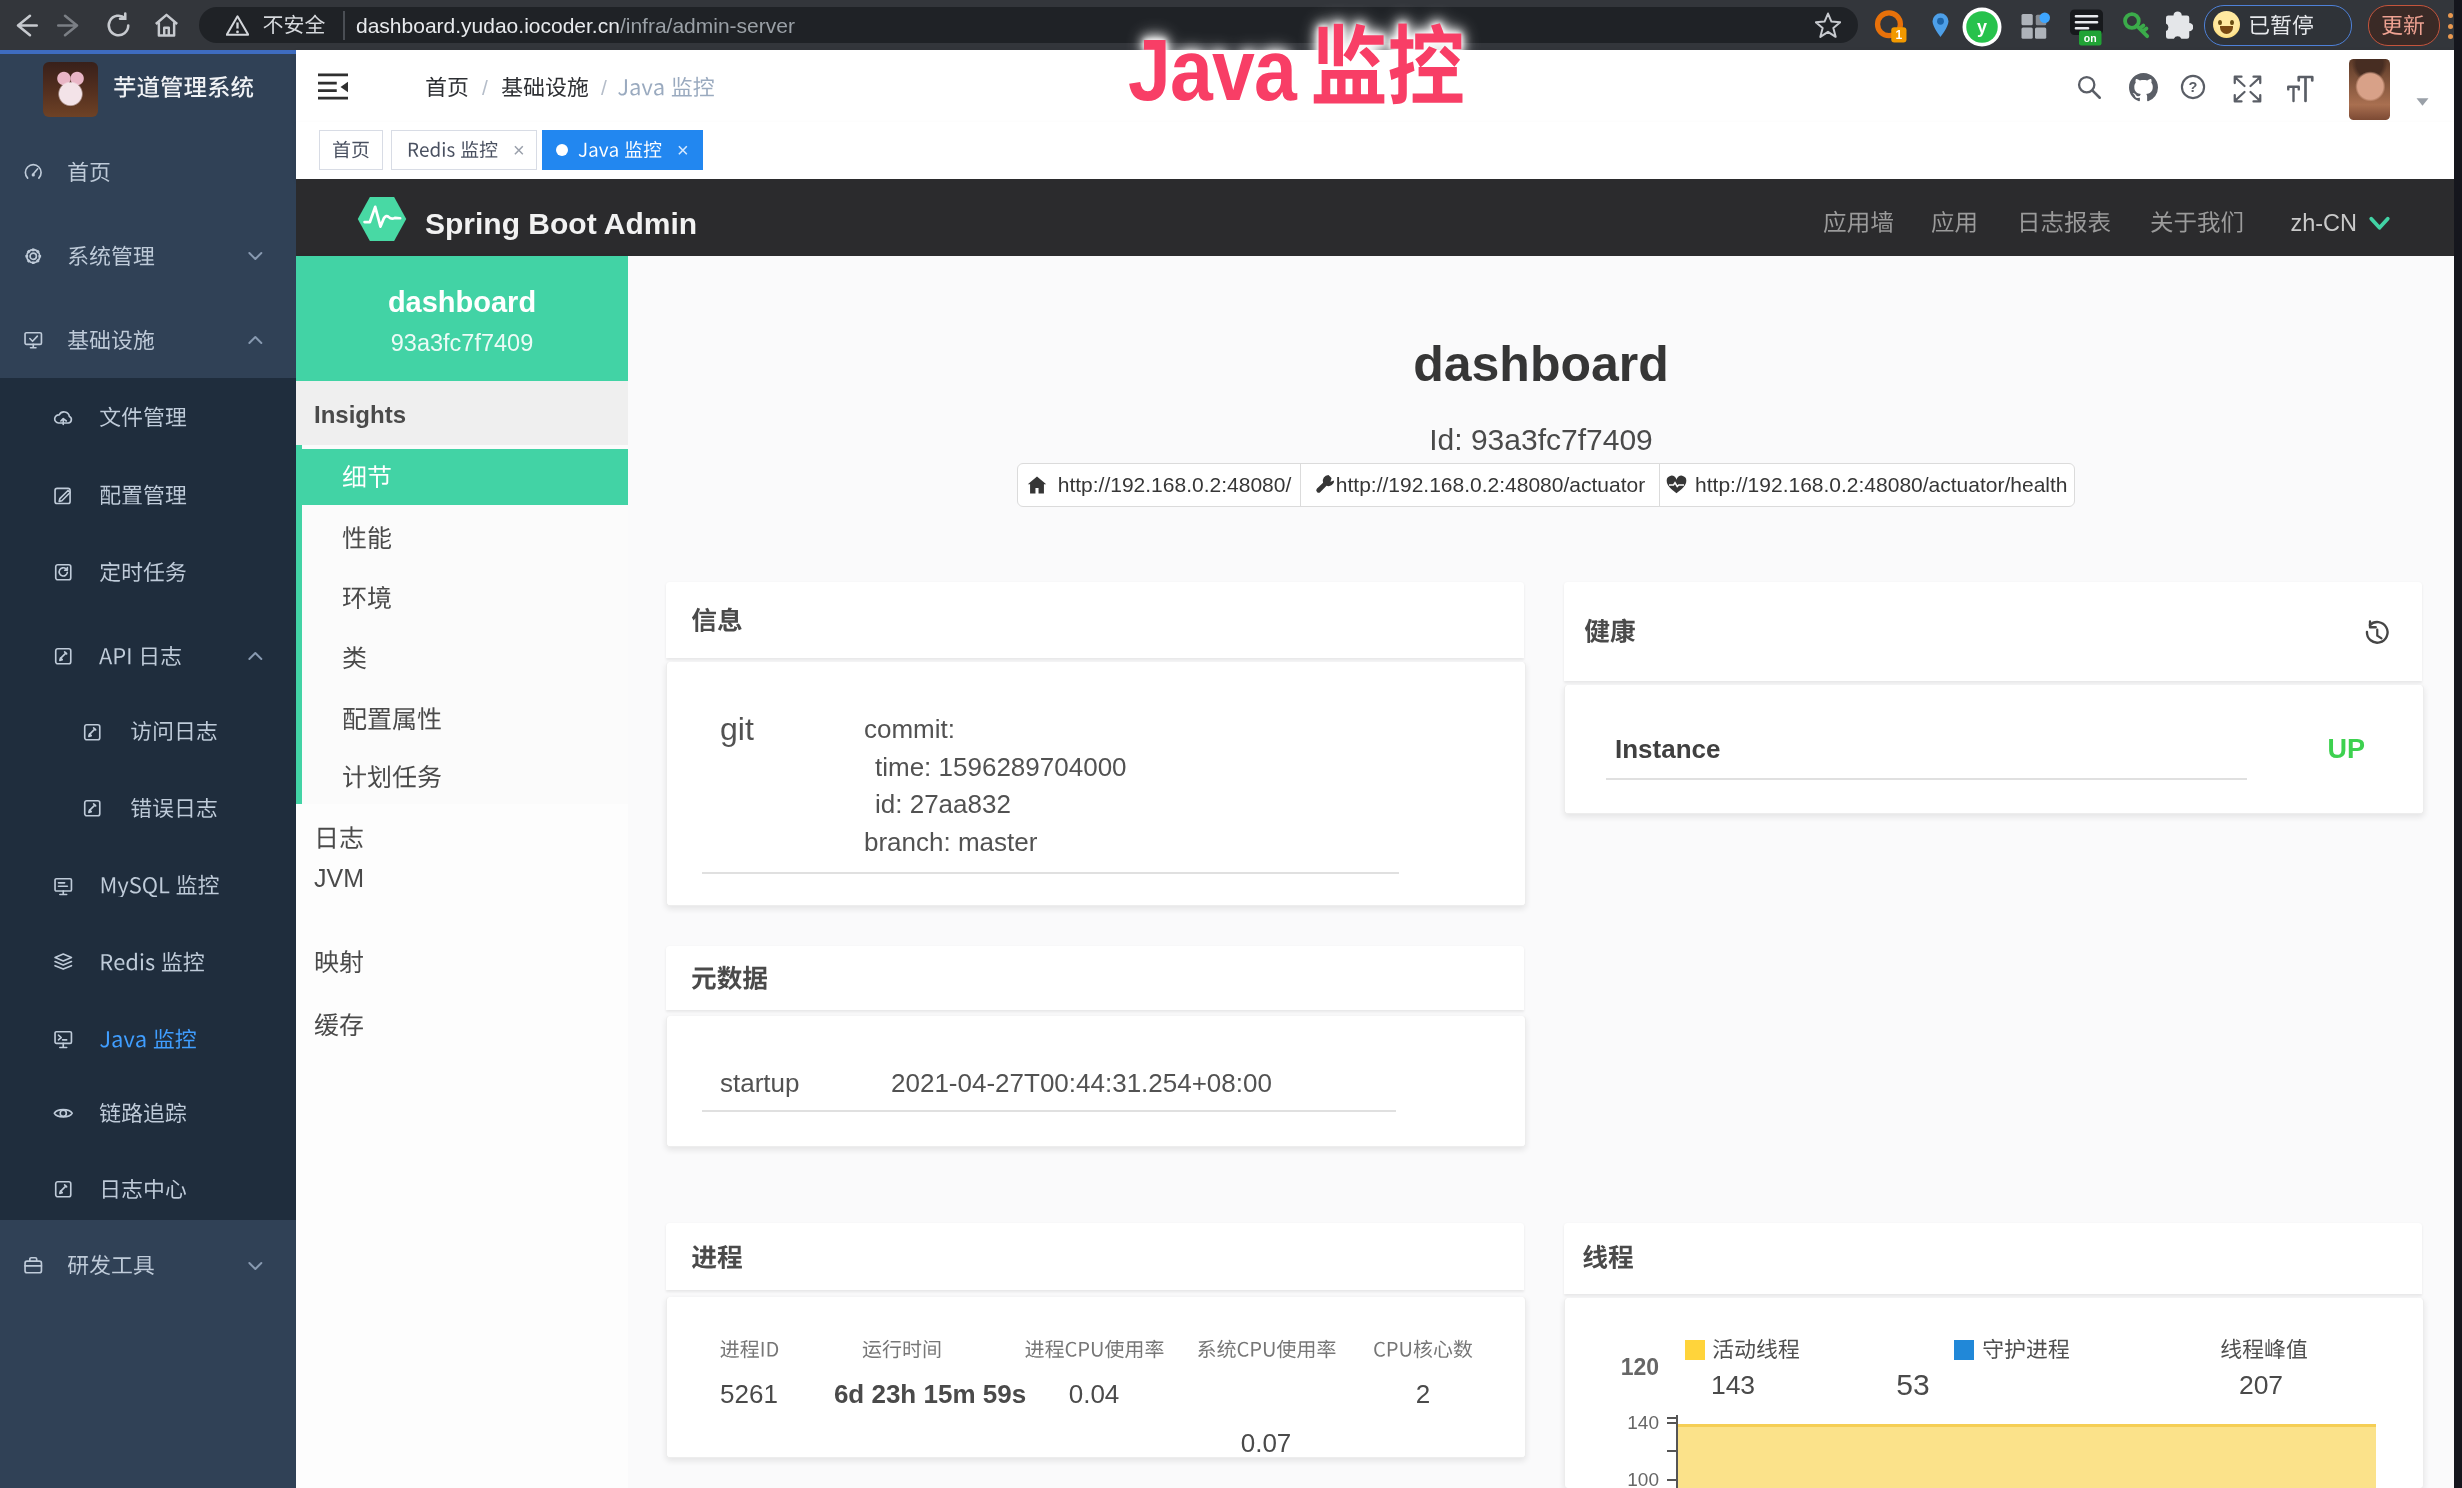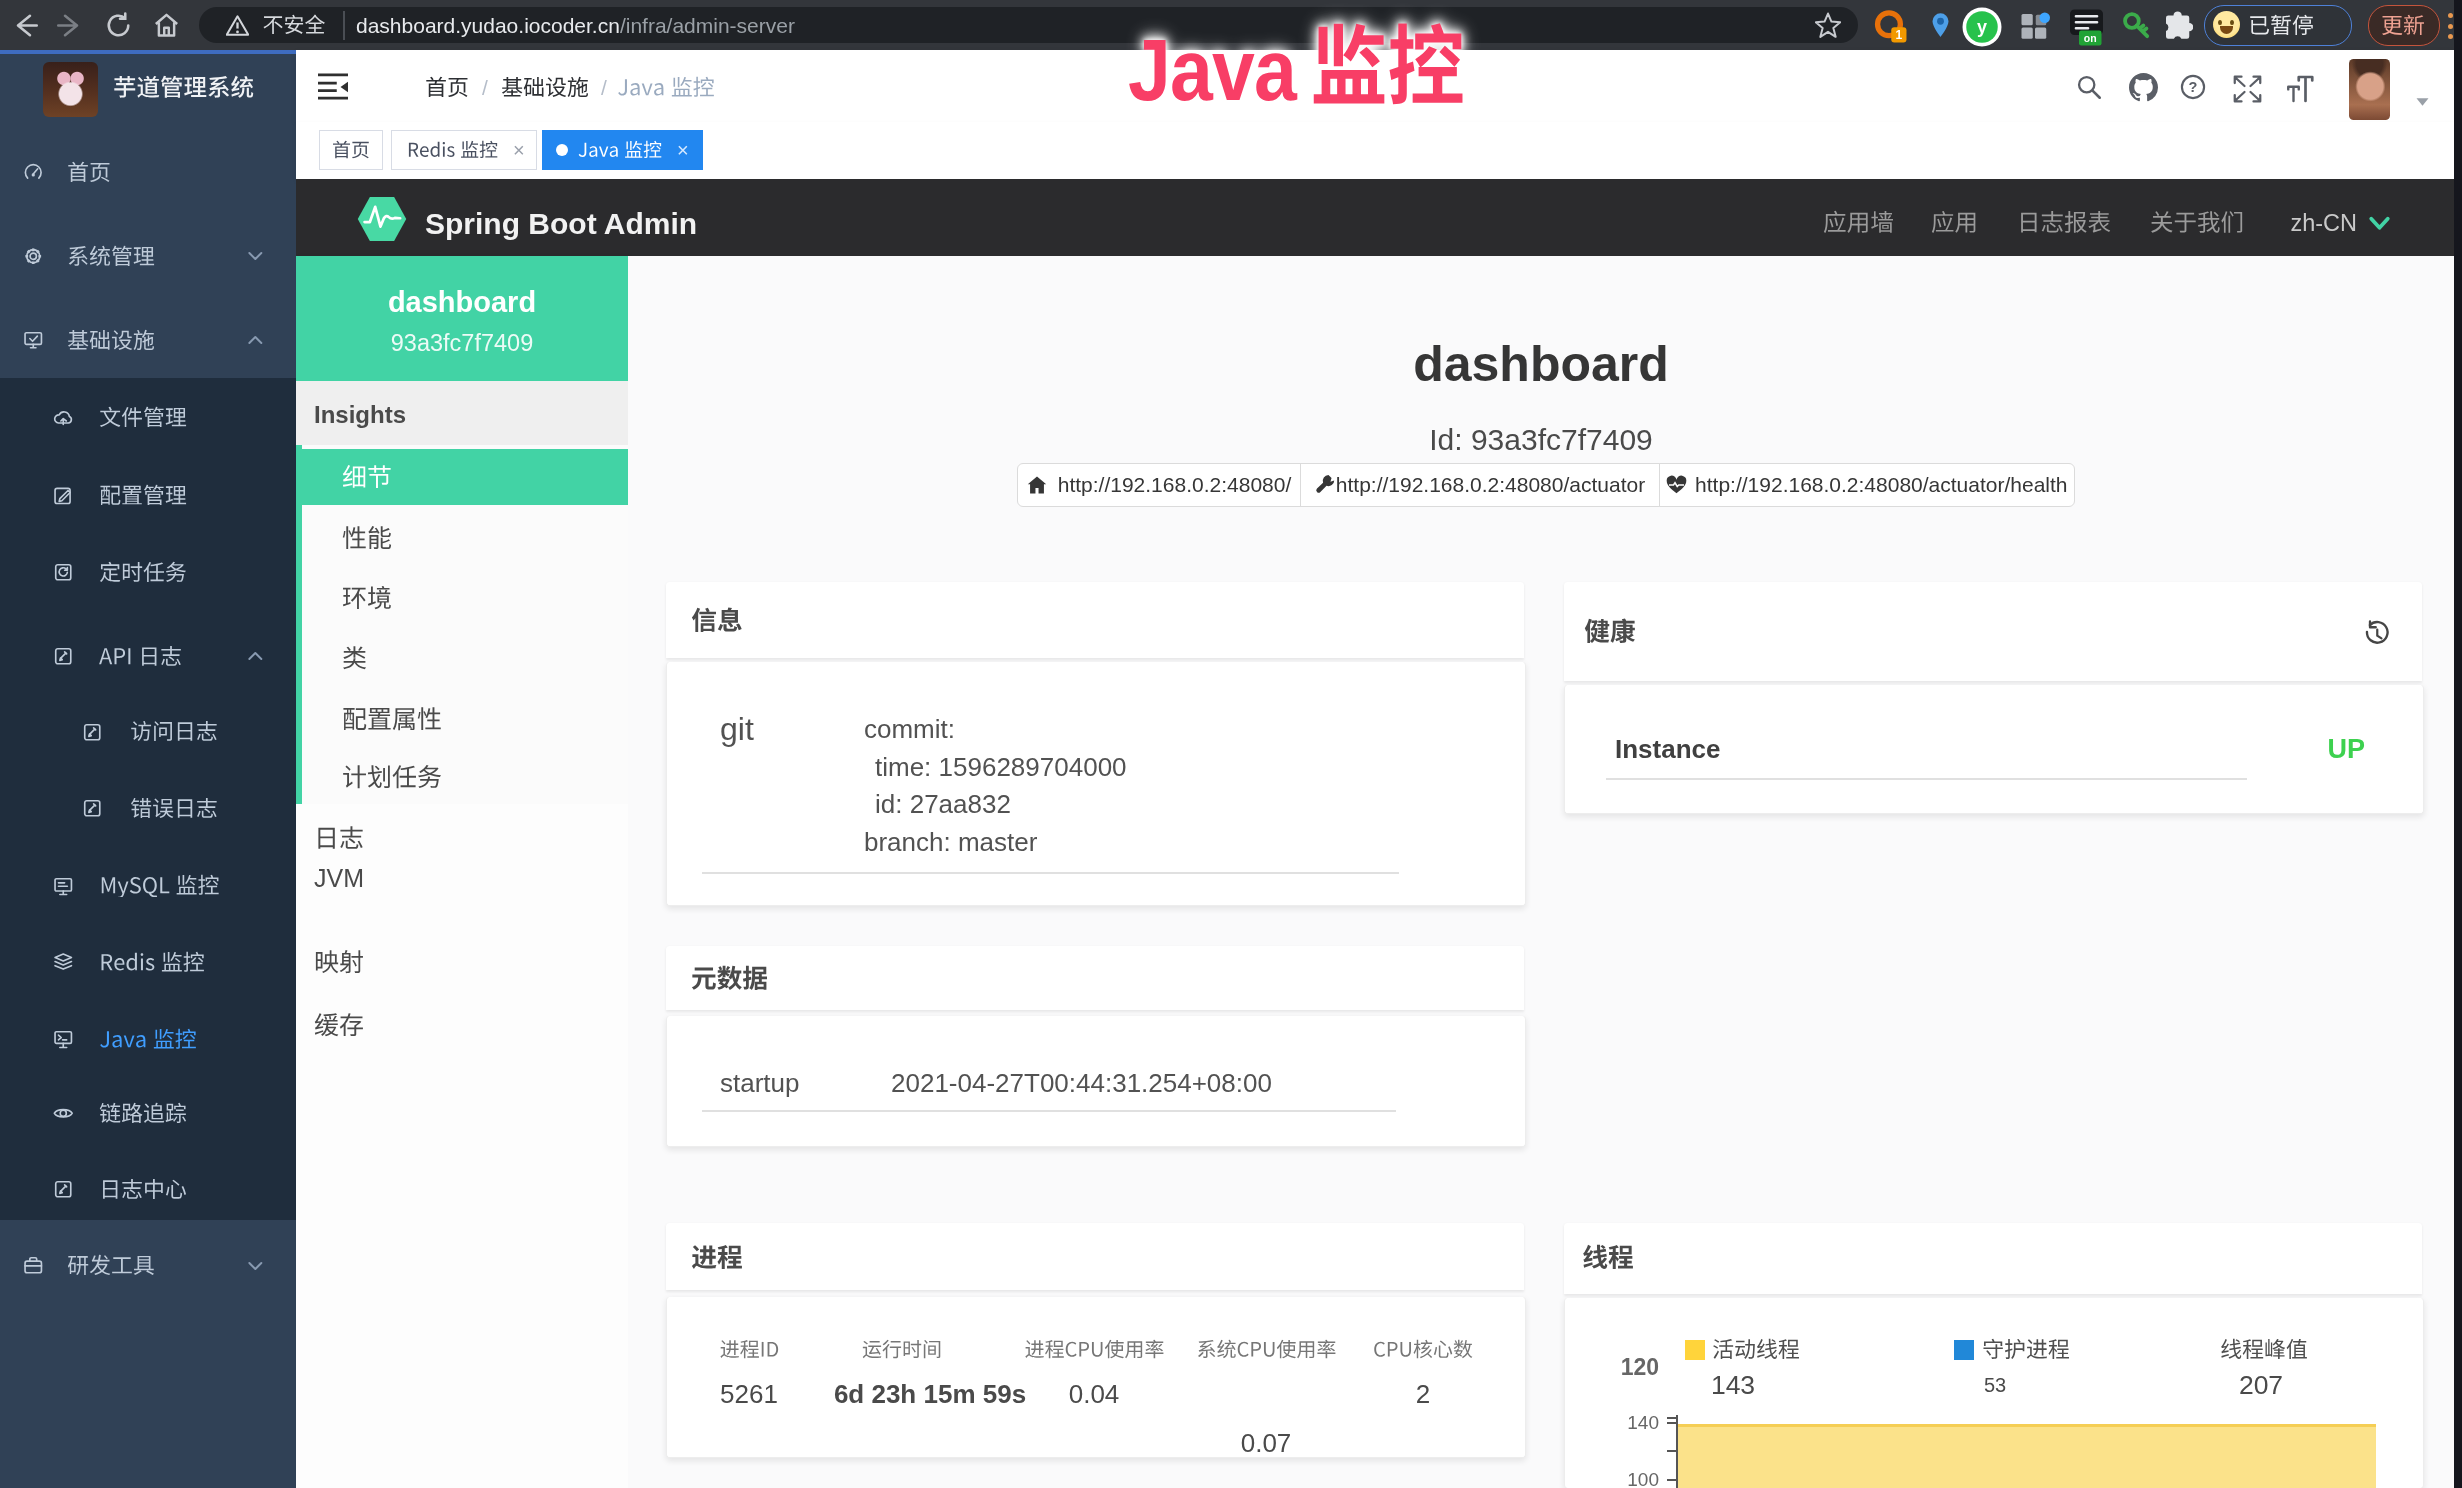--- a/index.html
+++ b/index.html
@@ -662,21 +662,21 @@
   </div>
 <div class="ab" style="left:2220px;top:1338px;color:#4f4f4f;">
     <svg class="" style="width:88px;height:23px;" viewBox="0 -880 4000 1050" fill="currentColor">
       <path transform="translate(0,0) scale(1,-1)" d="M54 54 70 -18C162 10 282 46 398 80L387 144C264 109 137 74 54 54ZM704 780C754 756 817 717 849 689L893 736C861 763 797 800 748 822ZM72 423C86 430 110 436 232 452C188 387 149 337 130 317C99 280 76 255 54 251C63 232 74 197 78 182C99 194 133 204 384 255C382 270 382 298 384 318L185 282C261 372 337 482 401 592L338 630C319 593 297 555 275 519L148 506C208 591 266 699 309 804L239 837C199 717 126 589 104 556C82 522 65 499 47 494C56 474 68 438 72 423ZM887 349C847 286 793 228 728 178C712 231 698 295 688 367L943 415L931 481L679 434C674 476 669 520 666 566L915 604L903 670L662 634C659 701 658 770 658 842H584C585 767 587 694 591 623L433 600L445 532L595 555C598 509 603 464 608 421L413 385L425 317L617 353C629 270 645 195 666 133C581 76 483 31 381 0C399 -17 418 -44 428 -62C522 -29 611 14 691 66C732 -24 786 -77 857 -77C926 -77 949 -44 963 68C946 75 922 91 907 108C902 19 892 -4 865 -4C821 -4 784 37 753 110C832 170 900 241 950 319Z"></path>
       <path transform="translate(1000,0) scale(1,-1)" d="M532 733H834V549H532ZM462 798V484H907V798ZM448 209V144H644V13H381V-53H963V13H718V144H919V209H718V330H941V396H425V330H644V209ZM361 826C287 792 155 763 43 744C52 728 62 703 65 687C112 693 162 702 212 712V558H49V488H202C162 373 93 243 28 172C41 154 59 124 67 103C118 165 171 264 212 365V-78H286V353C320 311 360 257 377 229L422 288C402 311 315 401 286 426V488H411V558H286V729C333 740 377 753 413 768Z"></path>
       <path transform="translate(2000,0) scale(1,-1)" d="M596 696H791C764 648 727 605 684 567C642 603 609 642 585 682ZM597 840C556 739 477 649 390 591C405 578 430 548 439 534C475 561 510 593 542 629C565 594 595 558 630 525C556 473 470 435 383 414C397 400 414 372 422 355C514 382 605 423 684 480C747 433 826 393 918 368C928 387 950 416 965 431C876 451 801 485 739 526C803 583 855 654 889 739L842 759L829 757H634C646 778 657 800 667 822ZM642 416V352H457V294H642V229H463V171H642V98H417V37H642V-80H715V37H939V98H715V171H898V229H715V294H901V352H715V416ZM192 830V123L129 118V673H70V52L317 72V34H374V674H317V133L253 128V830Z"></path>
       <path transform="translate(3000,0) scale(1,-1)" d="M599 840C596 810 591 774 586 738H329V671H574C568 637 562 605 555 578H382V14H286V-51H958V14H869V578H623C631 605 639 637 646 671H928V738H661L679 835ZM450 14V97H799V14ZM450 379H799V293H450ZM450 435V519H799V435ZM450 239H799V152H450ZM264 839C211 687 124 538 32 440C45 422 66 383 74 366C103 398 132 435 159 475V-80H229V589C269 661 304 739 333 817Z"></path>
     </svg>
   </div>
 <div class="ab" style="top:1366px;font-size:26.5px;color:#4a4a4a;font-weight:400;line-height:38px;left:1733px;transform:translateX(-50%);white-space:nowrap;">143</div>
-<div class="ab" style="top:1366px;font-size:20px;color:#4a4a4a;font-weight:400;line-height:38px;left:1995px;transform:translateX(-50%);white-space:nowrap;">53</div>
+<div class="ab" style="top:1366px;font-size:30px;color:#4a4a4a;font-weight:400;line-height:38px;left:1913px;transform:translateX(-50%);white-space:nowrap;">53</div>
 <div class="ab" style="top:1366px;font-size:26.5px;color:#4a4a4a;font-weight:400;line-height:38px;left:2261px;transform:translateX(-50%);white-space:nowrap;">207</div>
 <div class="ab" style="top:1409px;font-size:19px;color:#666;font-weight:400;line-height:27px;left:1659px;transform:translateX(-100%);white-space:nowrap;">140</div>
 <div class="ab" style="top:1354px;font-size:23px;color:#666;font-weight:700;line-height:27px;left:1659px;transform:translateX(-100%);white-space:nowrap;">120</div>
 <div class="ab" style="top:1466px;font-size:19px;color:#666;font-weight:400;line-height:27px;left:1659px;transform:translateX(-100%);white-space:nowrap;">100</div>
 <div class="ab" style="left:1676px;top:1415px;width:2.3px;height:74px;background:#555;"></div>
 <div class="ab" style="left:1667px;top:1417px;width:9px;height:2.3px;background:#555;"></div>
 <div class="ab" style="left:1667px;top:1422px;width:9px;height:2.3px;background:#555;"></div>
 <div class="ab" style="left:1667px;top:1450px;width:9px;height:2.3px;background:#555;"></div>
 <div class="ab" style="left:1667px;top:1479px;width:9px;height:2.3px;background:#555;"></div>
 <div class="ab" style="left:1678px;top:1424px;width:698px;height:64px;background:#fbe28a;border-top:3px solid #f5ce55;"></div>

